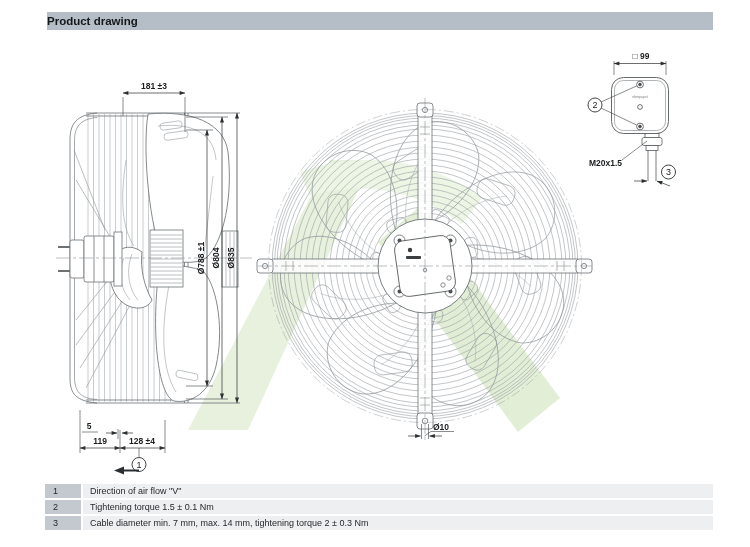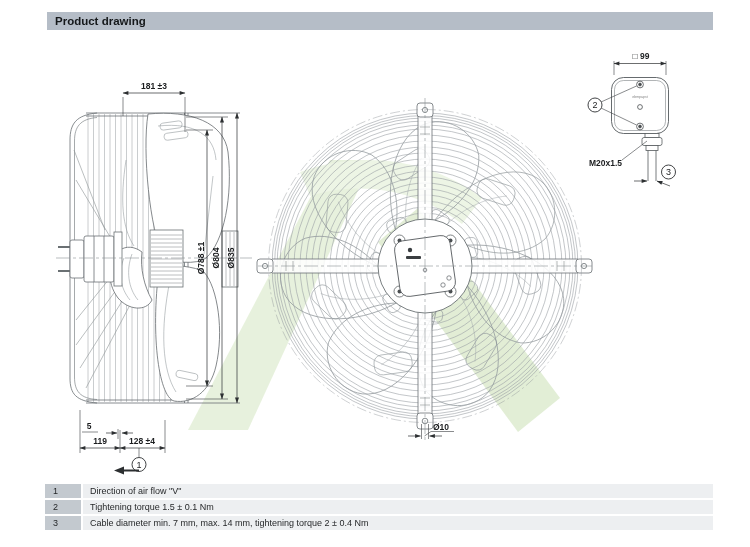--- a/index.html
+++ b/index.html
@@ -1,20 +1,20 @@
 <!DOCTYPE html>
 <html><head>
 <meta charset="utf-8">
 <style>
   html,body{margin:0;padding:0;background:#fff;}
   .page{position:relative;width:750px;height:547px;background:#fff;overflow:hidden;
         font-family:"Liberation Sans",sans-serif;}
   .header-bar{position:absolute;left:47px;top:12px;width:666px;height:18px;
         background:#b5bdc7;display:flex;align-items:center;box-sizing:border-box;
-        padding-left:8px;}
+        }
   .header-bar span{font-size:11.5px;font-weight:bold;color:#15181a;}
   svg.drawing{position:absolute;left:0;top:0;}
   .legend{position:absolute;left:45px;top:484px;width:668px;}
   .legend-row{display:flex;height:14px;margin-bottom:2px;font-size:9px;color:#26282a;}
   .legend-num{width:36px;background:#c3c9cf;display:flex;align-items:center;
         box-sizing:border-box;padding-left:8px;margin-right:2px;}
   .legend-text{flex:1;background:#edeff1;display:flex;align-items:center;
         box-sizing:border-box;padding-left:7px;}
   
   .dim{font-family:"Liberation Sans",sans-serif;font-size:8.5px;font-weight:700;fill:#1b1d1f;}
@@ -352,17 +352,17 @@
     <div class="legend-row">
       <div class="legend-num">1</div>
       <div class="legend-text">Direction of air flow "V"</div>
     </div>
     <div class="legend-row">
       <div class="legend-num">2</div>
       <div class="legend-text">Tightening torque 1.5 ± 0.1 Nm</div>
     </div>
     <div class="legend-row">
       <div class="legend-num">3</div>
-      <div class="legend-text">Cable diameter min. 7 mm, max. 14 mm, tightening torque 2 ± 0.4 Nm</div>
+      <div class="legend-text">Cable diameter min. 7 mm, max. 14 mm, tightening torque 2 ± 0.3 Nm</div>
     </div>
   </div>
 
 </div>
 
 </body></html>

